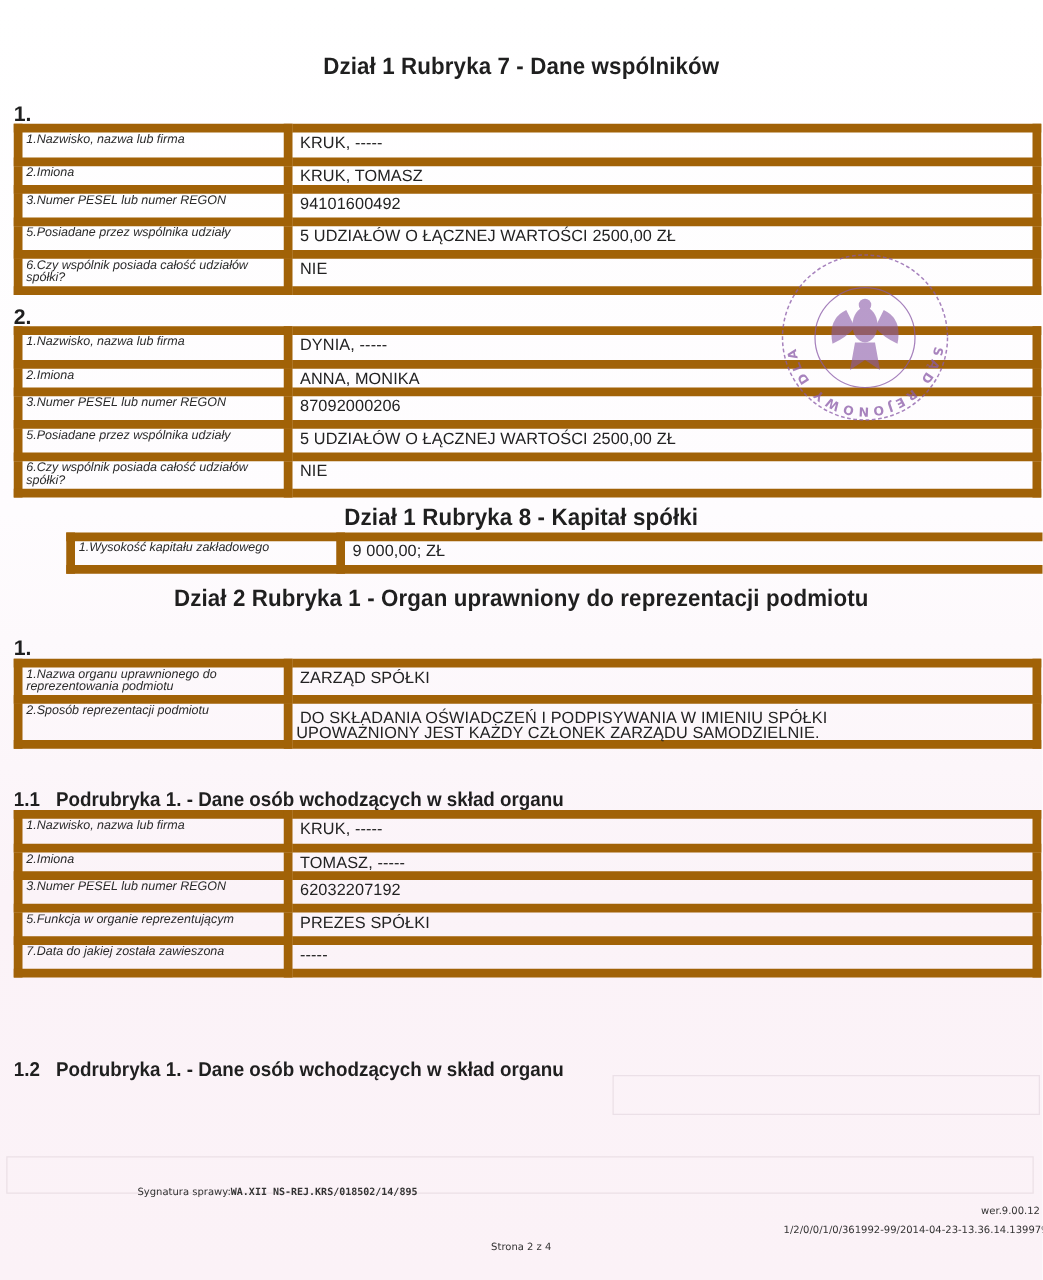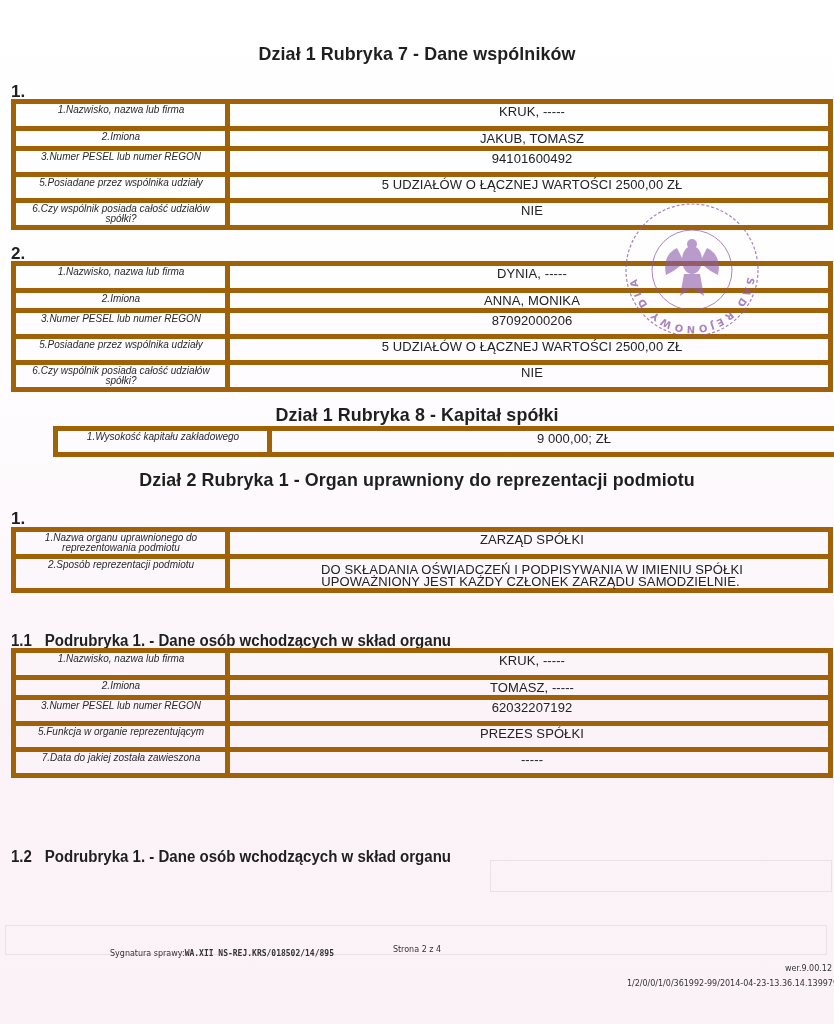--- a/index.html
+++ b/index.html
@@ -14,57 +14,57 @@
       color: #1f1f1f; letter-spacing: 0.1px; transform: scaleX(0.94);
     }
     .num { position: absolute; left: 11px; font-weight: bold; font-size: 17px; color: #1f1f1f; }
     .sub-title { position: absolute; left: 11px; font-weight: bold; font-size: 16px; color: #1f1f1f; transform-origin: left; transform: scaleX(0.94); white-space: nowrap; }
     .sub-title .n { display: inline-block; width: 36px; }
     table.rec {
       position: absolute; left: 11px; width: 822px; border-collapse: collapse;
       border-top: 2px solid #2a2a2a; border-bottom: 2px solid #2a2a2a;
     }
     table.rec td {
-      border: 5px solid #a16207; vertical-align: top; padding: 0; text-align: center;
+      border: 7px solid #a16207; vertical-align: top; padding: 0;
     }
     table.rec tr { border-bottom: 2px solid #2a2a2a; }
     td.lbl {
       width: 204px; font-style: italic; font-size: 10px; line-height: 10px;
       color: #2a2a2a; padding: 1px 2px 1px 3px !important;
     }
     td.val {
       font-size: 13px; line-height: 14px; color: #222; padding: 1px 0 0 6px !important;
       letter-spacing: 0.1px;
     }
     .footer-sig { position: absolute; left: 110px; top: 949px; font-family: "DejaVu Sans", sans-serif; font-size: 8px; color: #333; }
     .footer-sig b { font-family: "DejaVu Sans Mono", monospace; font-size: 8px; }
     .footer-ver { position: absolute; right: 2px; top: 964px; font-family: "DejaVu Sans", sans-serif; font-size: 8px; color: #333; text-align: right; white-space: nowrap; }
     .footer-id { position: absolute; right: -4px; top: 979px; font-family: "DejaVu Sans", sans-serif; font-size: 8px; color: #333; white-space: nowrap; }
-    .footer-page { position: absolute; left: 0; width: 834px; top: 945px; text-align: center; font-family: "DejaVu Sans", sans-serif; font-size: 8px; color: #333; }
+    .footer-page { position: absolute; left: 0; width: 834px; top: 993px; text-align: center; font-family: "DejaVu Sans", sans-serif; font-size: 8px; color: #333; }
     .stamp { position: absolute; left: 622px; top: 200px; width: 140px; height: 140px; opacity: 0.75; pointer-events: none; }
     .ghost { position: absolute; border: 1px solid rgba(150,120,140,0.15); pointer-events: none; }
   </style>
 </head>
 <body>
 
 <div class="ghost" style="left:490px; top:860px; width:340px; height:30px;"></div>
 <div class="ghost" style="left:5px; top:925px; width:820px; height:28px;"></div>
 
 <div class="h-title" style="top:43px;">Dział 1 Rubryka 7 - Dane wspólników</div>
 
 <div class="num" style="top:82px;">1.</div>
 <table class="rec" style="top:99px;">
   <tbody>
       <tr style="height:27px;">
         <td class="lbl">1.Nazwisko, nazwa lub firma</td>
         <td class="val">KRUK, -----</td>
       </tr>
   <tr style="height:16px;">
         <td class="lbl">2.Imiona</td>
-        <td class="val">JAKUB, TOMASZ</td>
+        <td class="val">KRUK, TOMASZ</td>
       </tr>
   <tr style="height:26px;">
         <td class="lbl">3.Numer PESEL lub numer REGON</td>
         <td class="val">94101600492</td>
       </tr>
   <tr style="height:26px;">
         <td class="lbl">5.Posiadane przez wspólnika udziały</td>
         <td class="val">5 UDZIAŁÓW O ŁĄCZNEJ WARTOŚCI 2500,00 ZŁ</td>
       </tr>
   <tr style="height:26px;">

